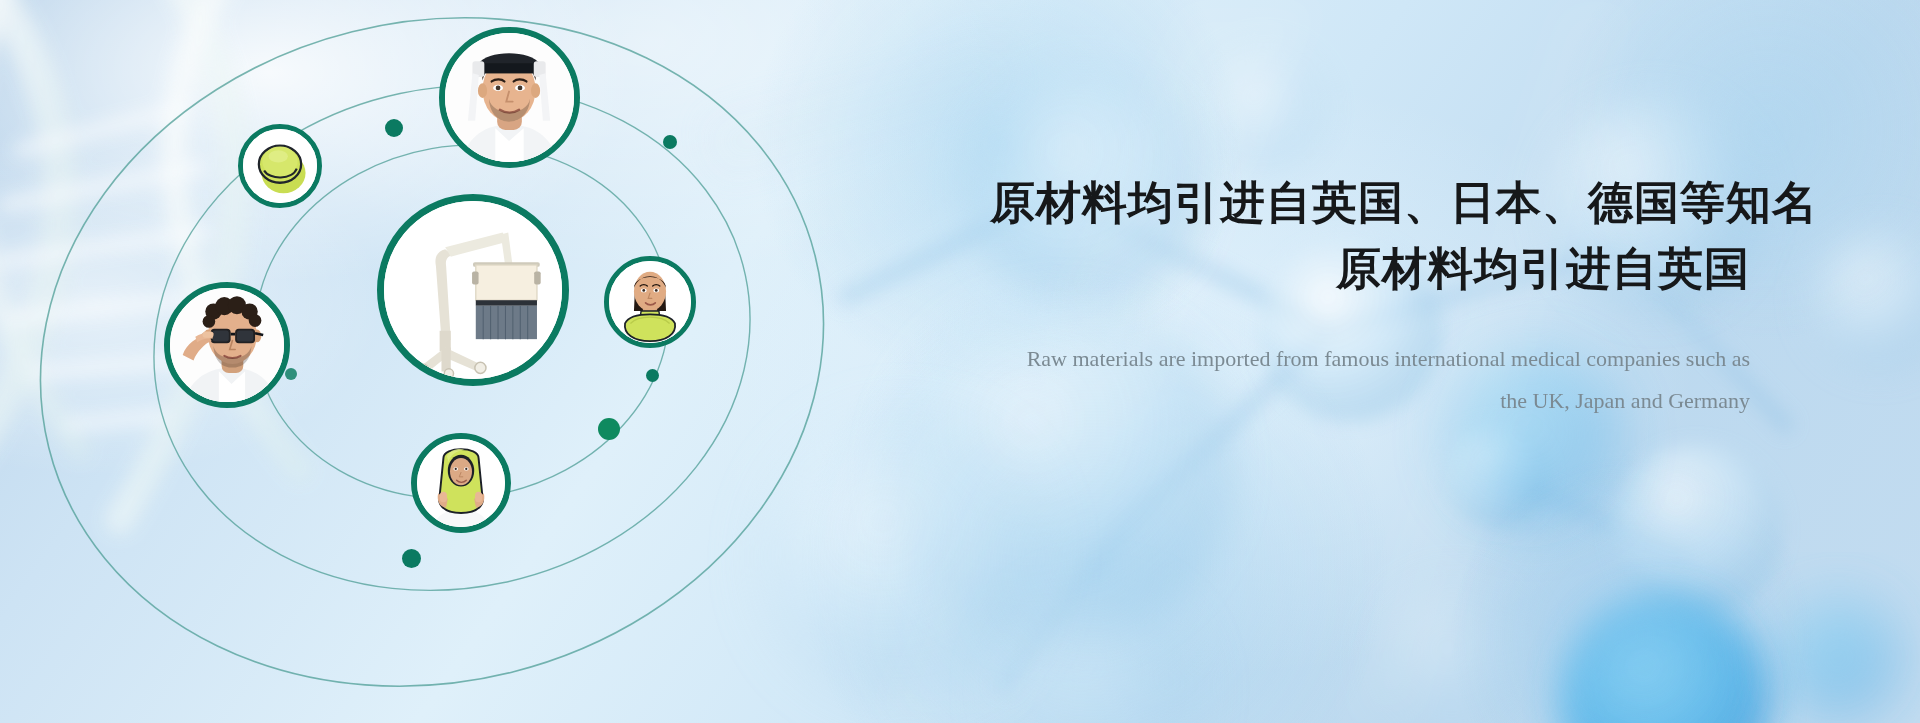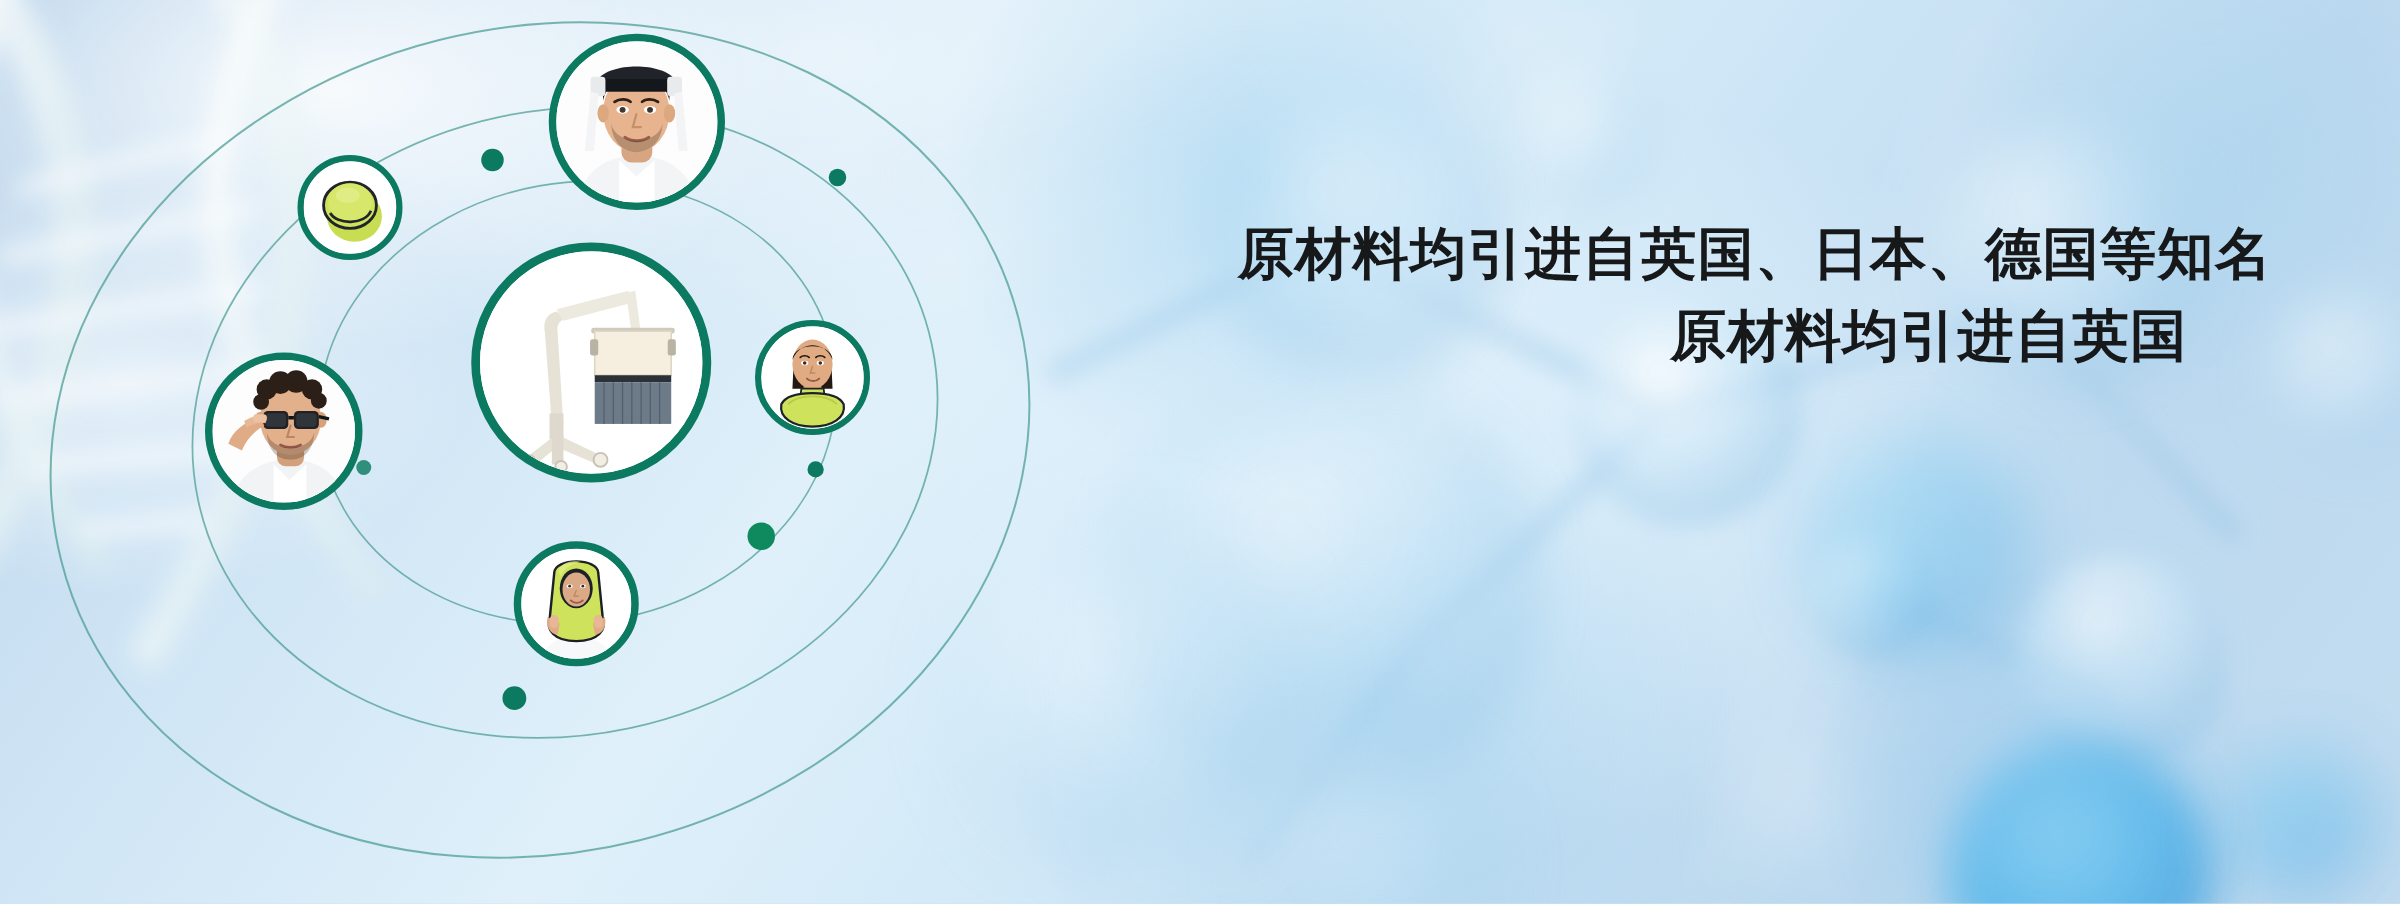--- a/index.html
+++ b/index.html
@@ -334,15 +334,19 @@
     <span class="dot" style="left:663px;top:135px;width:14px;height:14px;background:#0b7a61;"></span>
     <span class="dot" style="left:285px;top:368px;width:12px;height:12px;background:#2f8f7b;"></span>
     <span class="dot" style="left:646px;top:369px;width:13px;height:13px;background:#0b7a61;"></span>
     <span class="dot" style="left:598px;top:418px;width:22px;height:22px;background:#0f8a5f;"></span>
     <span class="dot" style="left:402px;top:549px;width:19px;height:19px;background:#0b7a61;"></span>
   </div>
 
   <div id="text-block">
     <div class="head-line" id="heading-line-1">原材料均引进自英国、日本、德国等知名</div>
     <div class="head-line" id="heading-line-2">原材料均引进自英国</div>
+    <div id="sub-block">
+      <div class="sub-line">Raw materials are imported from famous international medical companies such as</div>
+      <div class="sub-line">the UK, Japan and Germany</div>
+    </div>
   </div>
 
 </div>
 
 </body></html>

